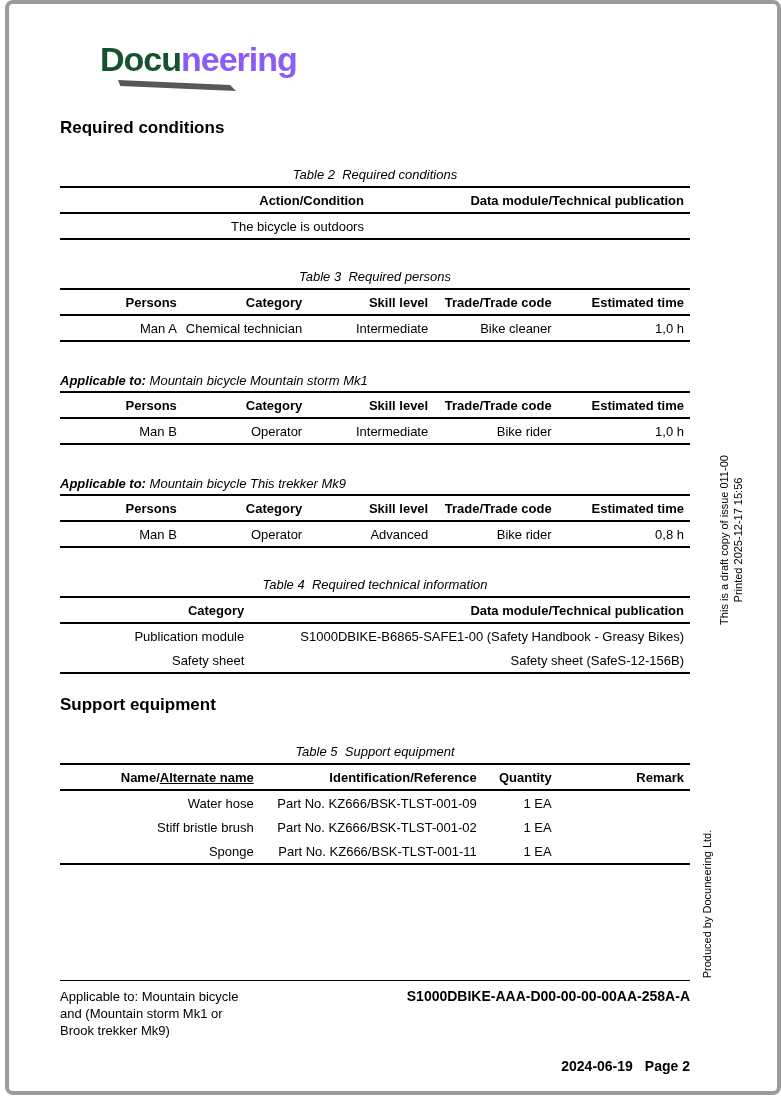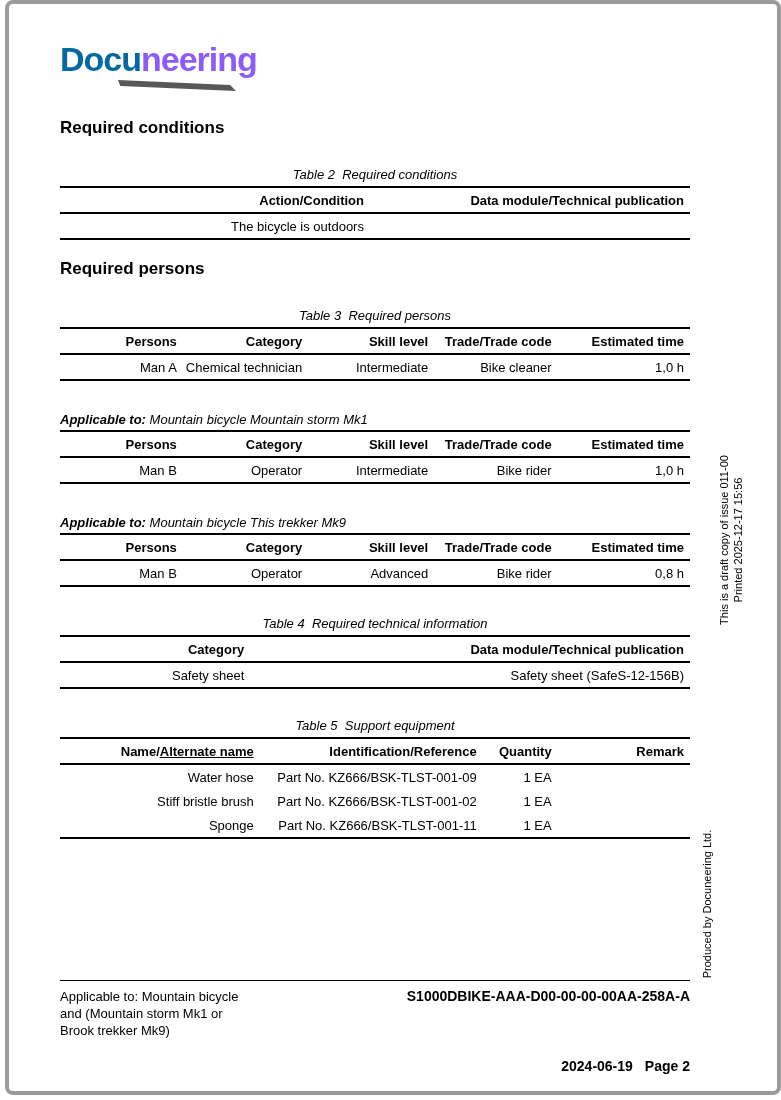--- a/index.html
+++ b/index.html
@@ -5,21 +5,21 @@
   html,body { margin:0; padding:0; background:#fff; }
   body { font-family: "Liberation Sans", sans-serif; color:#000; }
   .page { position:relative; width:781px; height:1100px; background:#fff; overflow:hidden; }
   .frame { position:absolute; left:5px; top:0px; right:0px; bottom:5px;
            border:4px solid #9b9b9b; border-radius:8px; pointer-events:none; }
   .content { position:absolute; left:60px; top:42px; width:630px; }
 
   
   .logo { line-height:1; }
   .logo-text { font-size:34px; font-weight:bold; letter-spacing:-1px; }
-  .logo-dark { color:#0369a1; }
+  .logo-dark { color:#14532d;margin-left:40px; }
   .logo-light { color:#8b5cf6; }
   .swoosh { width:118px; height:13px; background:#58585a; margin:2px 0 0 58px;
             clip-path: polygon(0 15%, 95% 54%, 100% 100%, 2% 62%); }
 
   .doc-title { text-align:center; font-size:16px; font-weight:bold; font-style:italic; margin-top:34px; }
 
   .h2 { font-size:17px; font-weight:bold; margin:27px 0 0 0; }
 
   .caption { text-align:center; font-style:italic; font-size:13px; margin:29px 0 4px 0; white-space:pre; }
 
@@ -86,21 +86,20 @@
         </tr>
       </thead>
       <tbody>
         <tr>
           <td>The bicycle is outdoors</td>
           <td></td>
         </tr>
       </tbody>
     </table>
 
-    <div class="h2" style="margin-top:19px;">Required persons</div>
     <div class="caption">Table 3  Required persons</div>
     <table class="t-persons">
       <colgroup>
           <col>
           <col>
           <col>
           <col>
           <col>
         </colgroup>
       <thead>
@@ -194,26 +193,31 @@
           <col>
         </colgroup>
       <thead>
         <tr>
           <th>Category</th>
           <th>Data module/Technical publication</th>
         </tr>
       </thead>
       <tbody>
         <tr>
+          <td>Publication module</td>
+          <td>S1000DBIKE-B6865-SAFE1-00 (Safety Handbook - Greasy Bikes)</td>
+        </tr>
+        <tr>
           <td>Safety sheet</td>
           <td>Safety sheet (SafeS-12-156B)</td>
         </tr>
       </tbody>
     </table>
 
+    <div class="h2" style="margin-top:21px;">Support equipment</div>
     <div class="caption">Table 5  Support equipment</div>
     <table class="t-supp">
       <colgroup>
           <col>
           <col>
           <col>
           <col>
         </colgroup>
       <thead>
         <tr>

